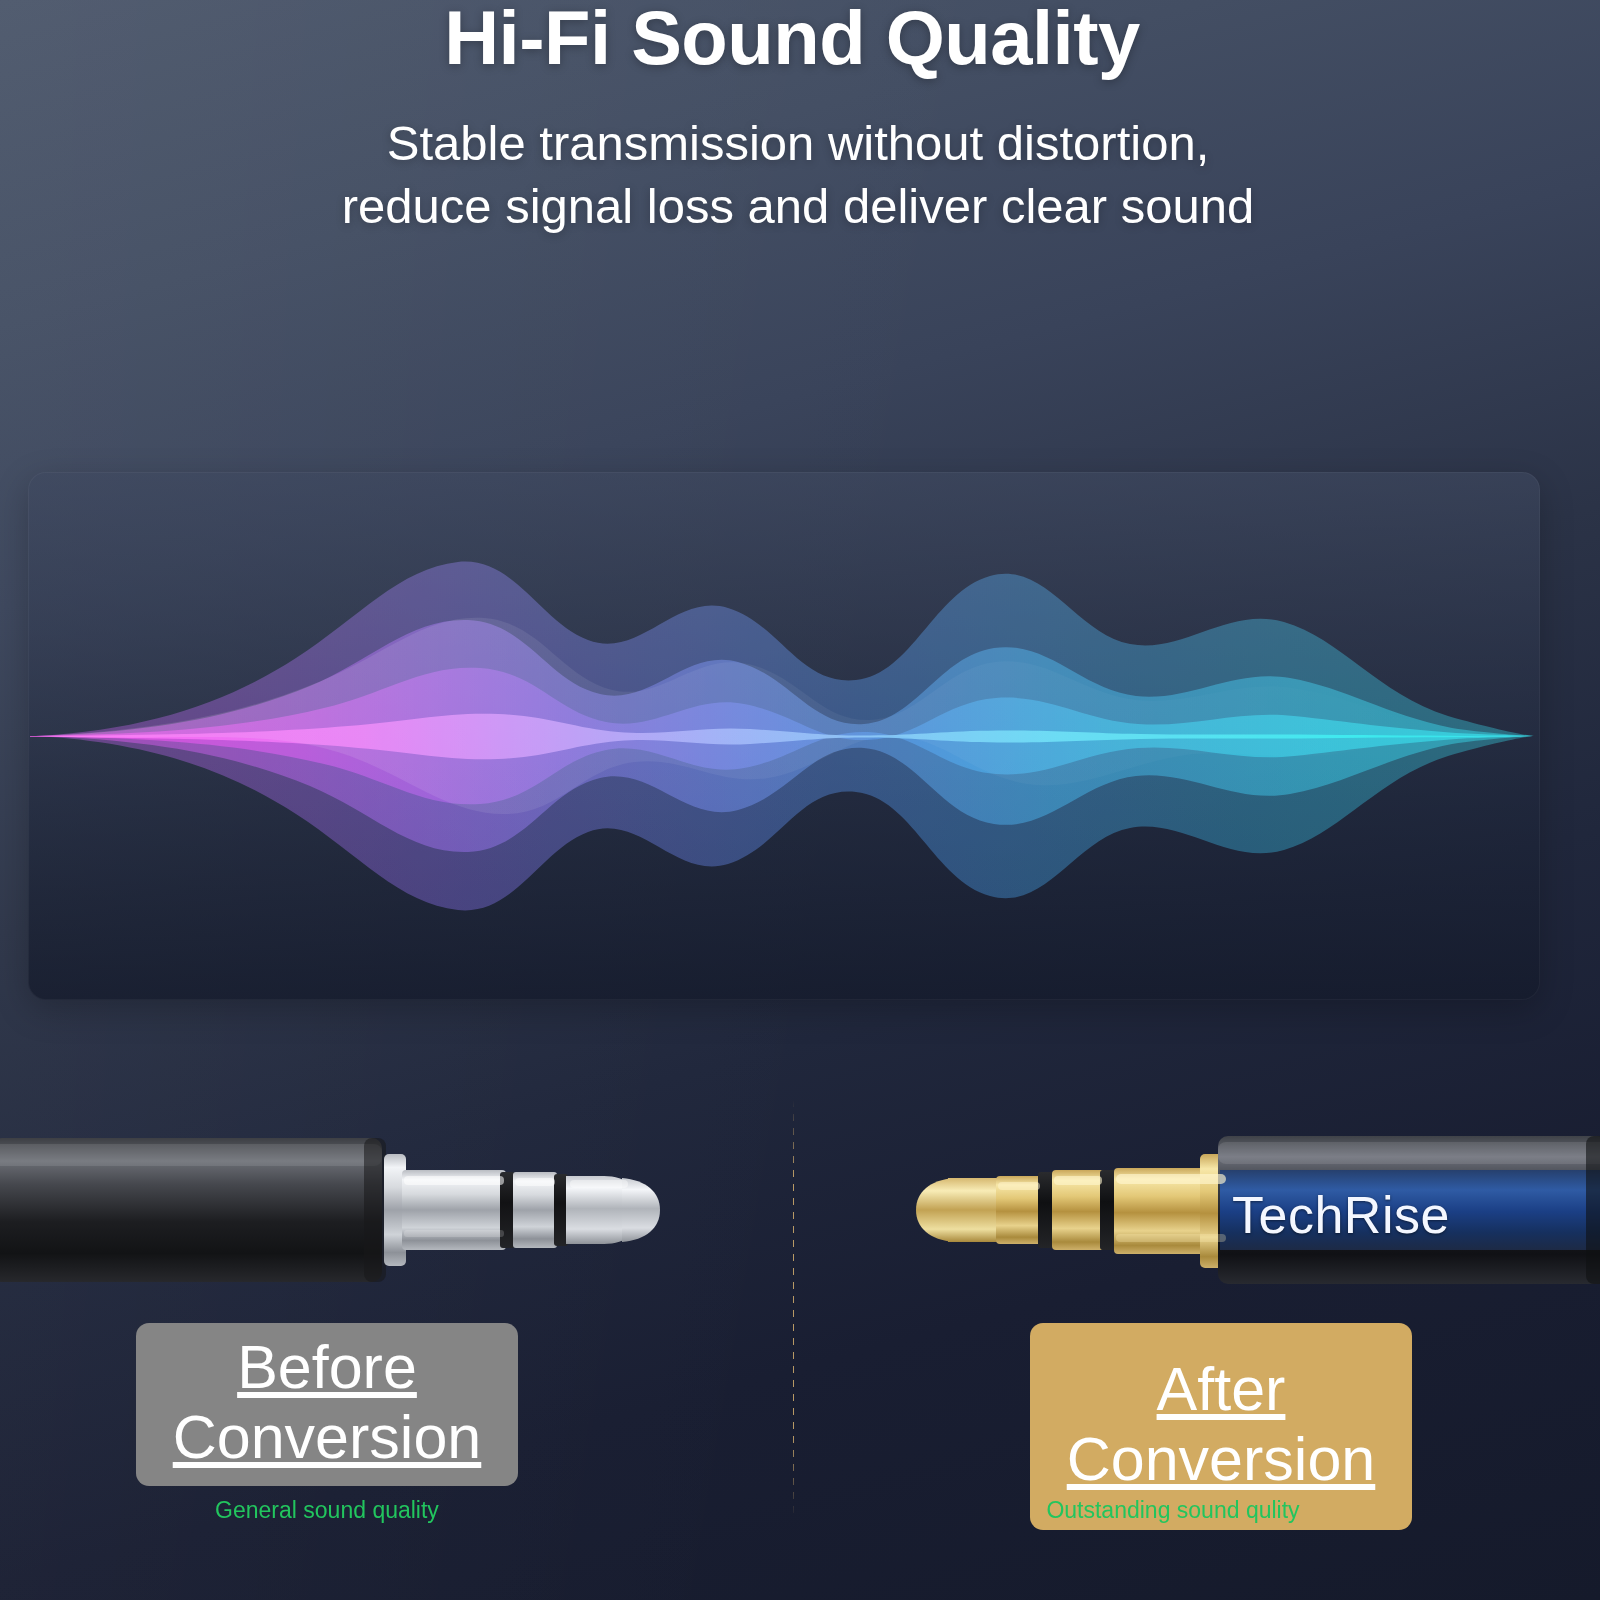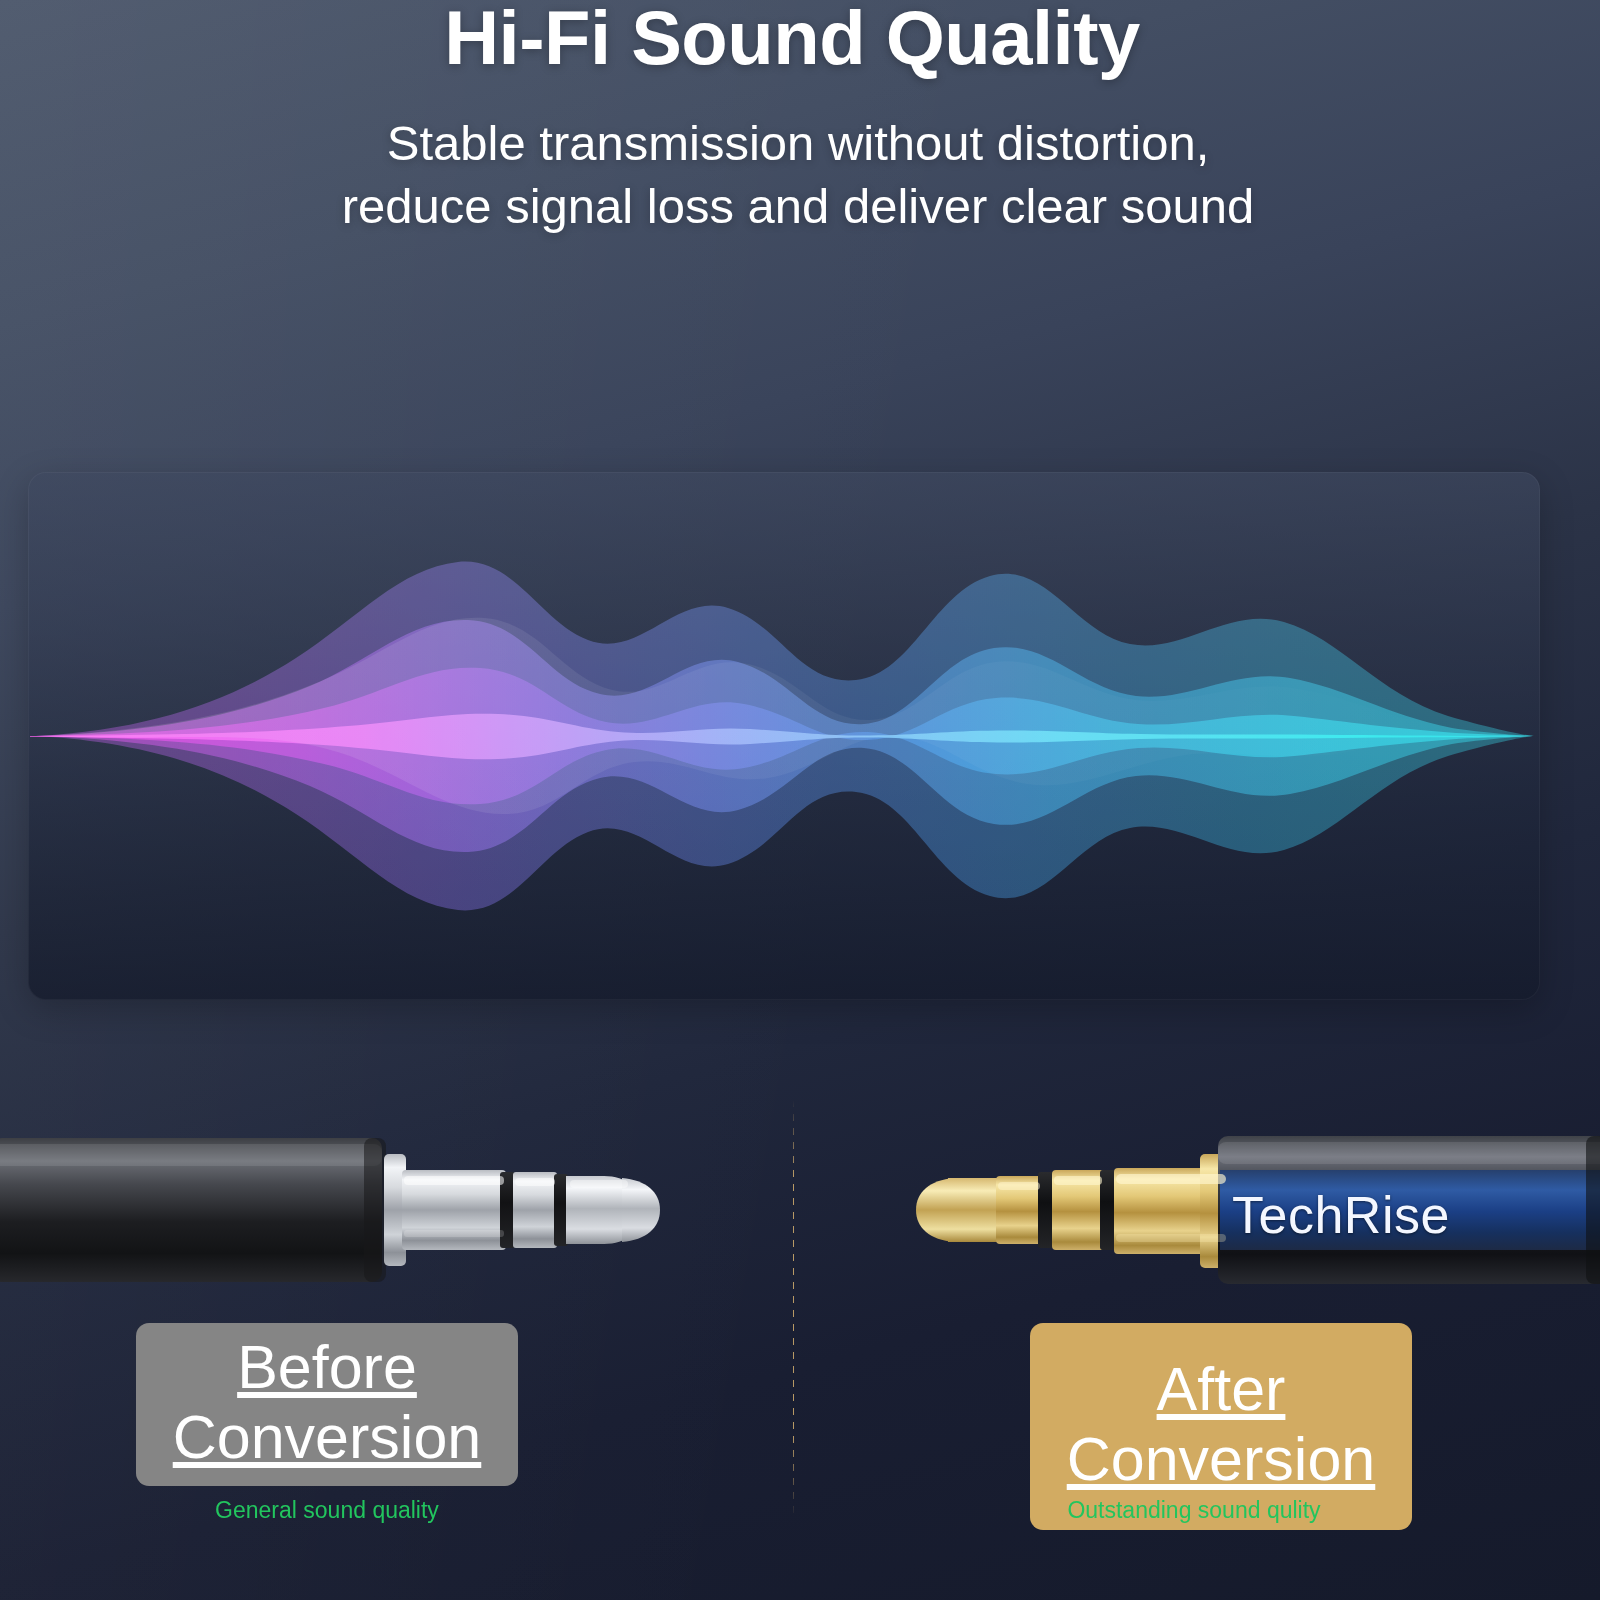--- a/index.html
+++ b/index.html
@@ -117,21 +117,21 @@
   .caption {
     position:absolute;
     width:382px;
     text-align:center;
     color:#22c55e;
     font-size:23px;
     font-weight:400;
     white-space:nowrap;
   }
   .caption-before { left:136px; top:1497px; }
-  .caption-after  { left:1003px; top:1497px; }
+  .caption-after  { left:982px; top:1497px; }
 </style>
 </head>
 <body>
 
 <div id="page"></div>
 
 <div class="head-wrap">
   <div class="title">Hi-Fi Sound Quality</div>
   <div class="subtitle">
     <span class="ln">Stable transmission without distortion,</span>

